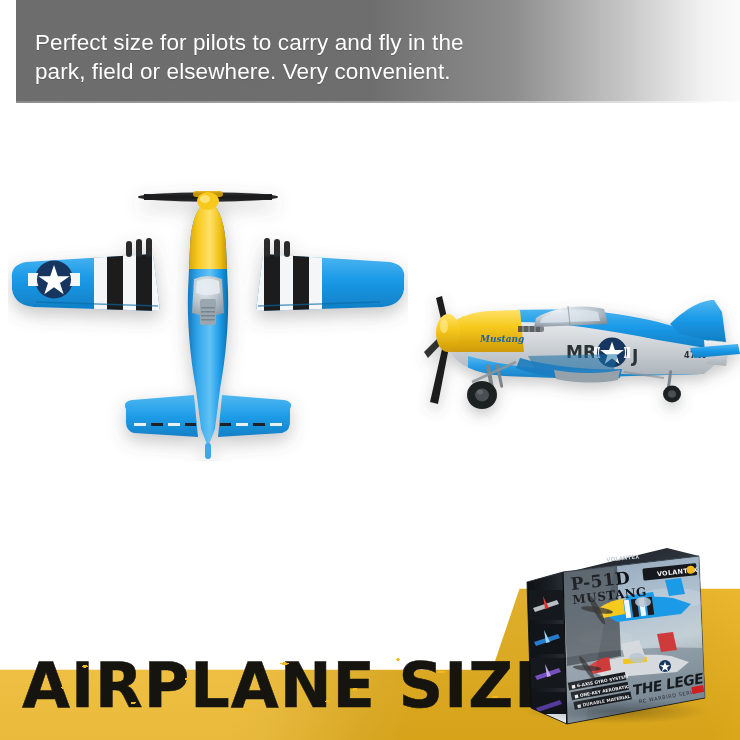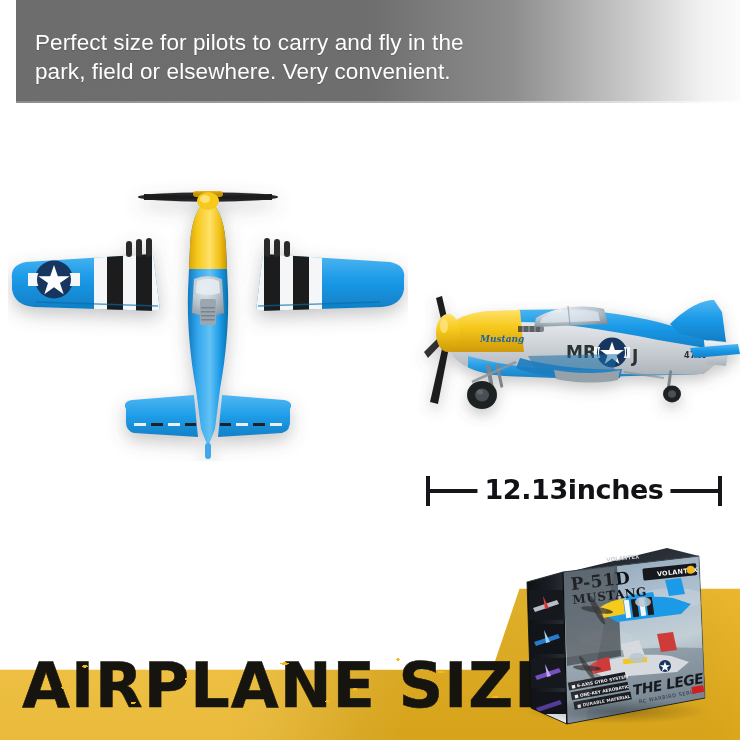--- a/index.html
+++ b/index.html
@@ -368,26 +368,20 @@
           <ellipse cx="40" cy="55" rx="12" ry="19" fill="url(#sideYellow)"></ellipse>
           <ellipse cx="36" cy="48" rx="4" ry="7" fill="#ffe88a" opacity=".7"></ellipse>
         </g>
       </svg>
     </div>
   </div>
 
   <div class="dims">
 
 
-    <div class="dimbar" style="left:426px; width:296px;">
-      <div class="dimcap" style="left:0;"></div>
-      <div class="dimline" style="left:2px; right:2px;"></div>
-      <div class="dimcap" style="right:0;"></div>
-      <div class="dimlabel" style="left:50%; transform:translateX(-50%);">12.13inches</div>
-    </div>
   </div>
 
   <div class="banner-wrap">
     <div class="banner-shape"></div>
     <div class="banner-title">
       <span class="grit">AIRPLANE SIZE</span>
     </div>
   </div>
 
   <div class="prodbox">

